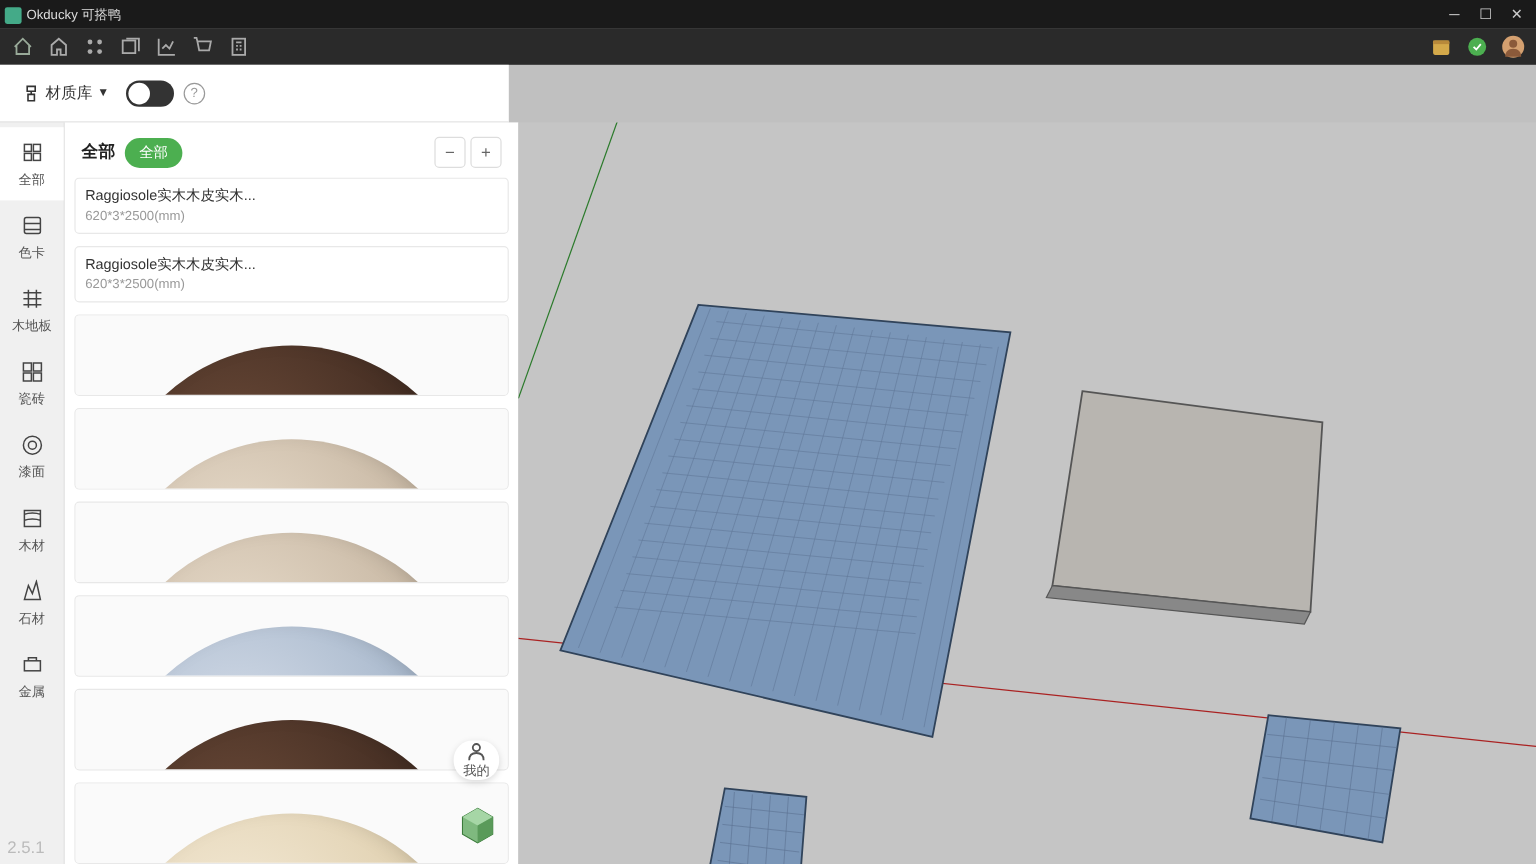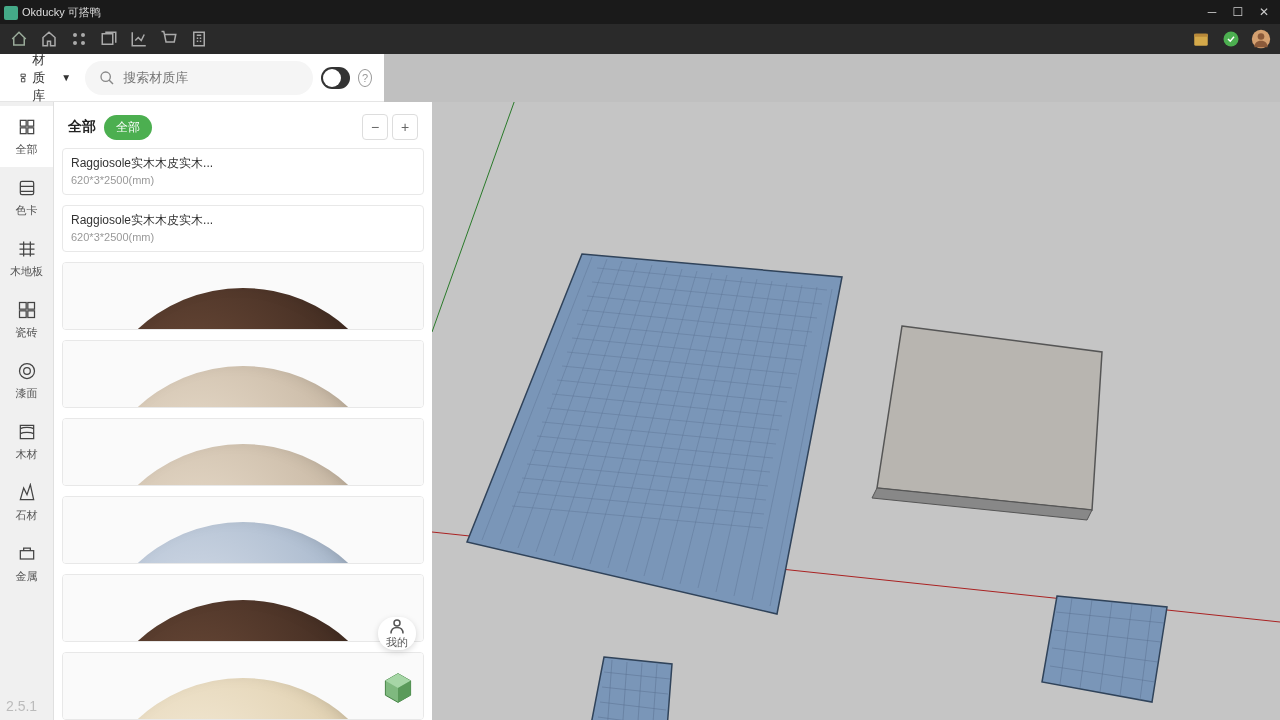--- a/index.html
+++ b/index.html
@@ -9,21 +9,21 @@
 .titlebar-left { display: flex; align-items: flex-end; gap: 4px; }
 .titlebar-logo { width: 14px; height: 14px; background: #4a8; border-radius: 2px; }
 .titlebar-title { color: #ddd; font-size: 11px; }
 .titlebar-right { display: flex; gap: 2px; }
 .titlebar-btn { width: 24px; height: 20px; display: flex; align-items: center; justify-content: center; color: #ccc; font-size: 12px; cursor: pointer; }
 
 .toolbar { height: 30px; background: #2a2a2a; display: flex; align-items: center; justify-content: space-between; padding: 0 6px; }
 .toolbar-group { display: flex; gap: 4px; }
 .toolbar-btn { width: 26px; height: 26px; display: flex; align-items: center; justify-content: center; color: #aaa; cursor: pointer; border-radius: 3px; }
 
-.searchbar { height: 48px; background: #fff; display: flex; align-items: center; padding: 0 12px; gap: 8px; border-bottom: 1px solid #e5e5e5; width: 384px; }
+.searchbar { height: 48px; background: #fff; display: flex; align-items: center; padding: 0 12px; gap: 8px; border-bottom: 1px solid #e5e5e5; width: 424px; }
 .lib-selector { display: flex; align-items: center; gap: 4px; font-size: 13px; color: #333; cursor: pointer; padding: 4px 6px; }
 .search-input-wrap { flex: 1; display: flex; align-items: center; background: #f5f5f5; border-radius: 20px; padding: 6px 14px; height: 34px; }
 .search-input { border: none; background: transparent; outline: none; font-size: 13px; color: #666; flex: 1; margin-left: 8px; }
 .toggle { width: 40px; height: 22px; background: #333; border-radius: 11px; position: relative; cursor: pointer; }
 .toggle-knob { width: 18px; height: 18px; background: #fff; border-radius: 50%; position: absolute; top: 2px; left: 2px; }
 .help-icon { width: 18px; height: 18px; border: 1px solid #999; border-radius: 50%; display: flex; align-items: center; justify-content: center; font-size: 11px; color: #999; cursor: pointer; }
 
 .main-area { display: flex; height: calc(720px - 102px); }
 
 .cat-sidebar { width: 54px; background: #f0f0f0; display: flex; flex-direction: column; padding-top: 4px; border-right: 1px solid #e0e0e0; }
@@ -139,27 +139,20 @@
   </div>
 </div>
 
 <div class="searchbar">
   <div class="lib-selector">
     <svg width="16" height="16" viewBox="0 0 24 24" fill="none" stroke="#333" stroke-width="2">
         <path d="M7 3h10v6H7zM12 9v4M8 13h8v8H8z"></path>
       </svg>
     <span>材质库</span>
     <span style="font-size:10px">▼</span>
-  </div>
-  <div class="search-input-wrap">
-    <svg width="16" height="16" viewBox="0 0 24 24" fill="none" stroke="#888" stroke-width="2">
-        <circle cx="10" cy="10" r="7"></circle>
-        <path d="M21 21l-6-6"></path>
-      </svg>
-    <input class="search-input" placeholder="搜索材质库" style="">
   </div>
   <div class="toggle">
       <div class="toggle-knob"></div>
     </div>
   <div class="help-icon">?</div>
 </div>
 
 <div class="main-area">
   <div class="cat-sidebar">
     <div id="cat-list">

